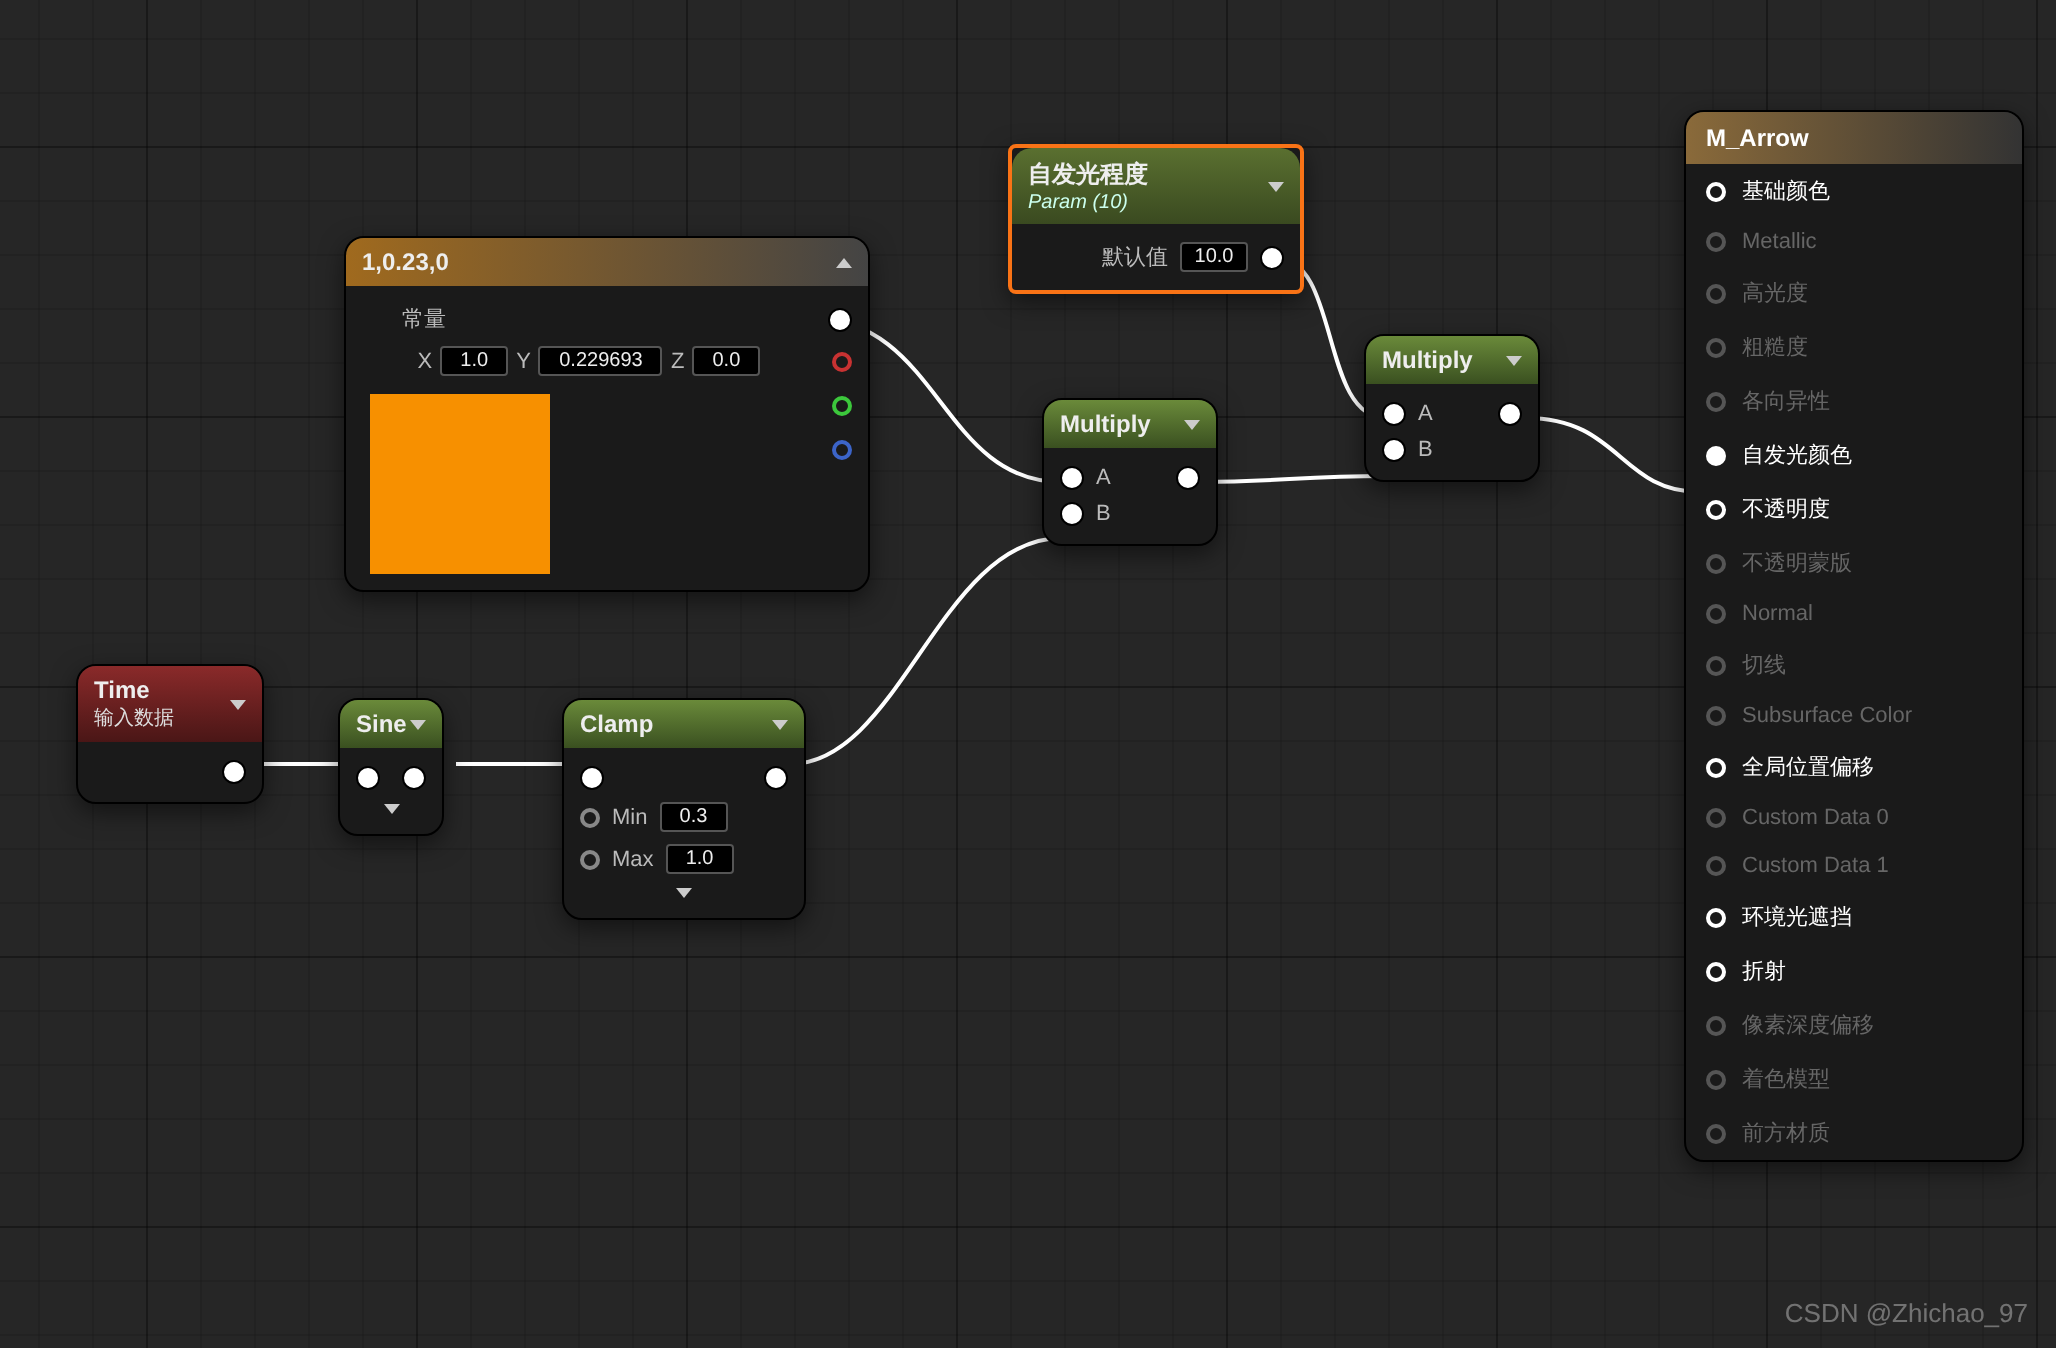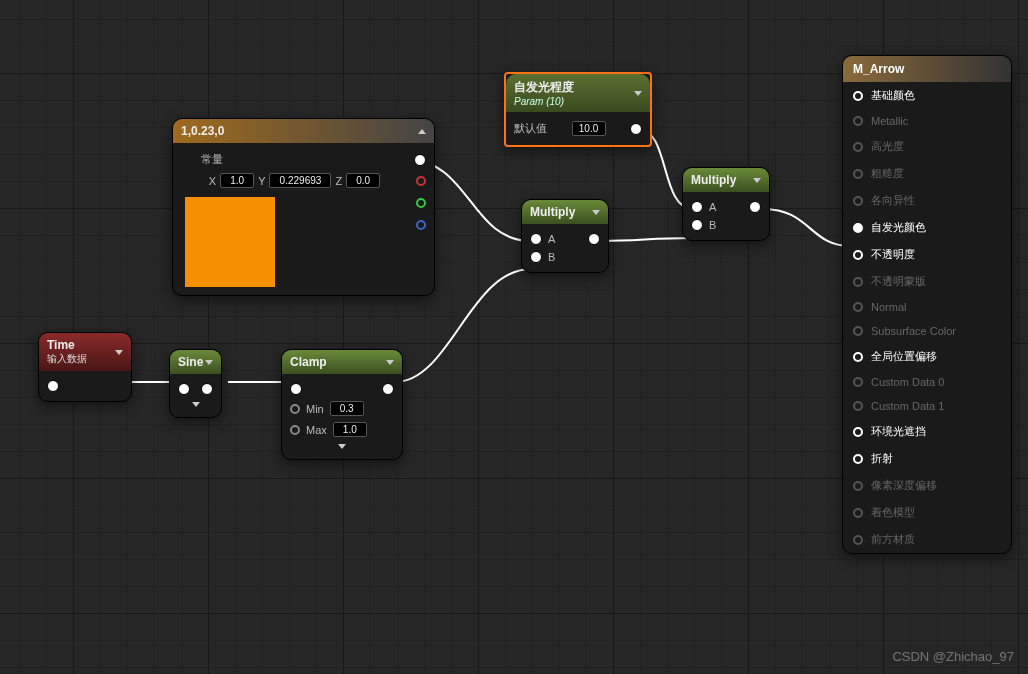--- a/index.html
+++ b/index.html
@@ -14,21 +14,21 @@
 .hdr-red{background:linear-gradient(180deg,#8a2a2a,#4a1616)}
 .hdr-orange{background:linear-gradient(90deg,#a06a1e,#444)}
 .chev{width:0;height:0;border-left:4px solid transparent;border-right:4px solid transparent;border-top:5px solid #ccc;cursor:pointer}
 .chev-up{border-top:none;border-bottom:5px solid #ccc}
 .pin{width:12px;height:12px;border-radius:50%;background:#fff;border:1px solid #000;display:inline-block}
 .pin-h{width:10px;height:10px;border-radius:50%;border:2px solid #888;display:inline-block;background:transparent}
 .pin-r{border-color:#c83232}
 .pin-g{border-color:#3cc83c}
 .pin-b{border-color:#3c64c8}
 .row{display:flex;align-items:center;gap:6px;padding:3px 0;position:relative}
-.row.out{justify-content:space-between}
+.row.out{justify-content:flex-end}
 .inp{background:#000;border:1px solid #555;color:#eee;font-size:10px;padding:1px 4px;width:34px;text-align:center;border-radius:2px}
 .inp.w{width:62px}
 .swatch{width:90px;height:90px;background:#f79000;margin:6px 0 2px 4px}
 .output-node{position:absolute;right:16px;top:55px;width:170px;background:#1a1a1a;border:1px solid #000;border-radius:10px;box-shadow:0 4px 12px rgba(0,0,0,.5);z-index:2}
 .output-node .hdr{background:linear-gradient(90deg,#8a6a3a,#333);color:#fff;font-size:12px;font-weight:bold;padding:6px 10px;border-radius:9px 9px 0 0}
 .out-row{display:flex;align-items:center;gap:8px;padding:6px 10px;font-size:11px;color:#fff}
 .out-row.dim{color:#666}
 .out-row .pin-o{width:10px;height:10px;border-radius:50%;border:2px solid #fff;background:transparent;flex-shrink:0}
 .out-row.dim .pin-o{border-color:#555}
 .out-row.filled .pin-o{background:#fff}
@@ -234,20 +234,24 @@
       <div class="out-row dim">
         <span class="pin-o"></span>
         <span>不透明蒙版</span>
       </div>
       <div class="out-row dim">
         <span class="pin-o"></span>
         <span>Normal</span>
       </div>
       <div class="out-row dim">
         <span class="pin-o"></span>
+        <span>切线</span>
+      </div>
+      <div class="out-row dim">
+        <span class="pin-o"></span>
         <span>Subsurface Color</span>
       </div>
       <div class="out-row">
         <span class="pin-o"></span>
         <span>全局位置偏移</span>
       </div>
       <div class="out-row dim">
         <span class="pin-o"></span>
         <span>Custom Data 0</span>
       </div>

